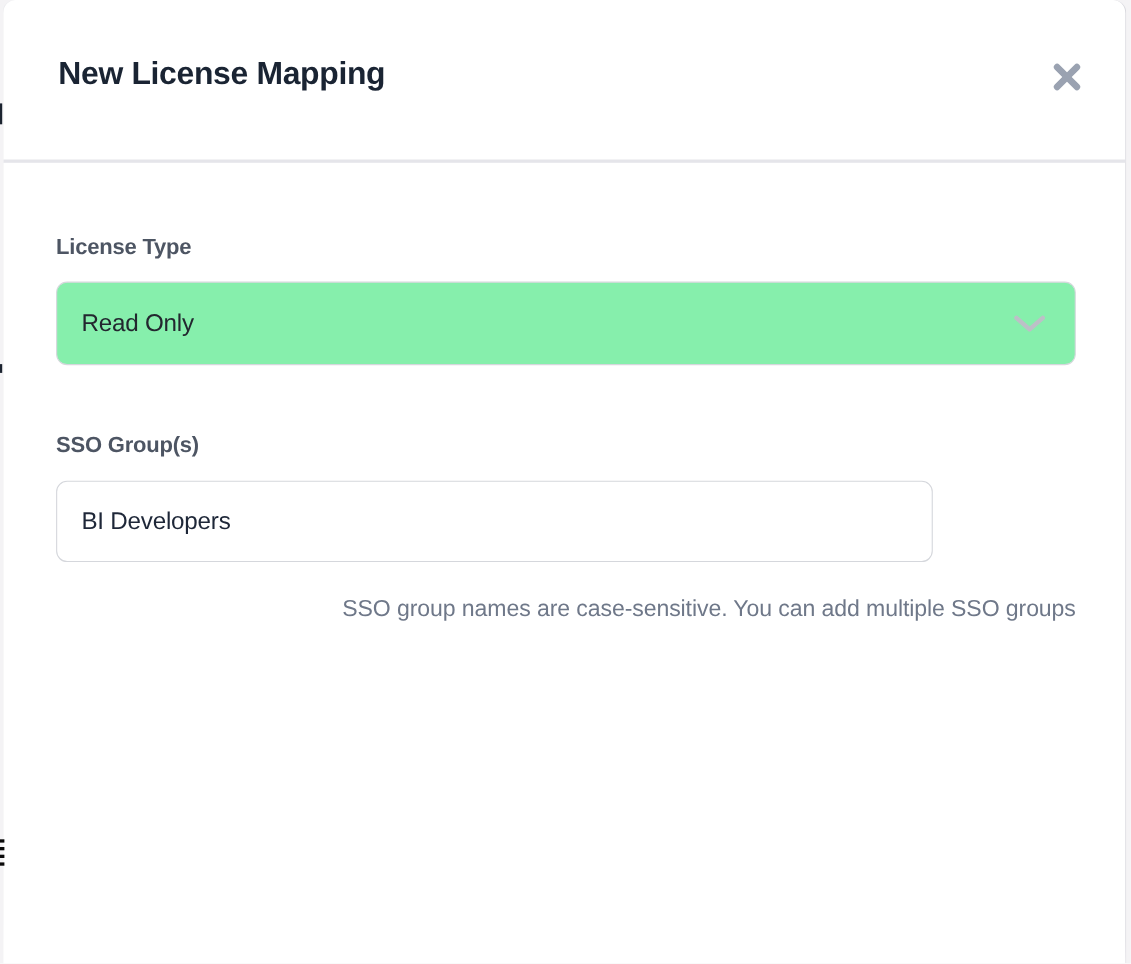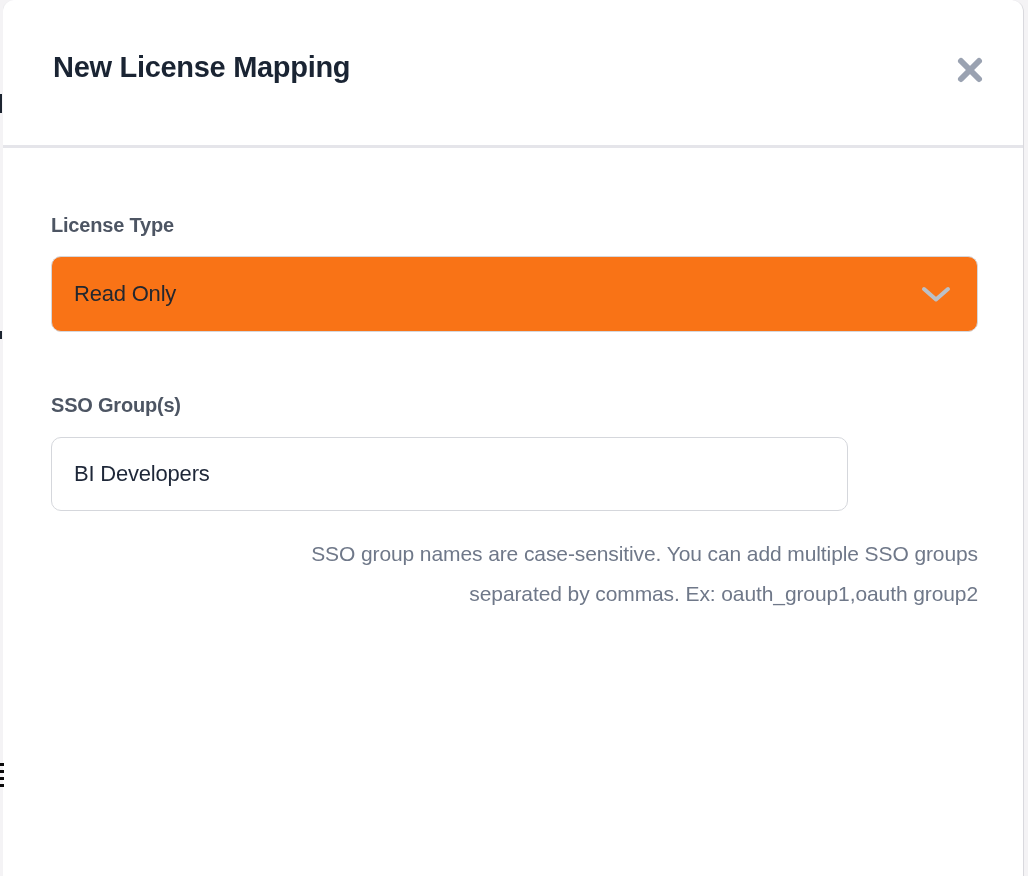--- a/index.html
+++ b/index.html
@@ -60,21 +60,21 @@
     font-size: 20px; font-weight: 700; color: #4d5563; letter-spacing: -0.2px;
     line-height: 25px;
   }
   .label-license { margin-top: 67px; }
   .label-sso     { margin-top: 61px; }
 
   .select-box {
     margin-top: 18px;
     width: 927px; height: 76px;
     border: 1px solid #d5d7dc; border-radius: 10px;
-    background: #f97316;
+    background: #86efac;
     display: flex; align-items: center;
     padding: 0 26px 0 22px;
     cursor: pointer;
   }
   .select-value {
     flex: 1;
     font-size: 22px; color: #23272f; letter-spacing: -0.2px;
   }
   .text-input {
     margin-top: 19px;
@@ -133,17 +133,16 @@
           <polyline points="3,3 15,13.5 27,3" fill="none" stroke="#bcc0c7" stroke-width="4" stroke-linecap="round" stroke-linejoin="round"></polyline>
         </svg>
       </span>
     </div>
 
     <label class="field-label label-sso">SSO Group(s)</label>
     <input type="text" class="text-input" value="BI Developers" style="">
 
     <div class="help-text">
       <div>SSO group names are case-sensitive. You can add multiple SSO groups</div>
-      <div>separated by commas. Ex: oauth_group1,oauth group2</div>
     </div>
 
   </div>
 </div>
 
 </body></html>

